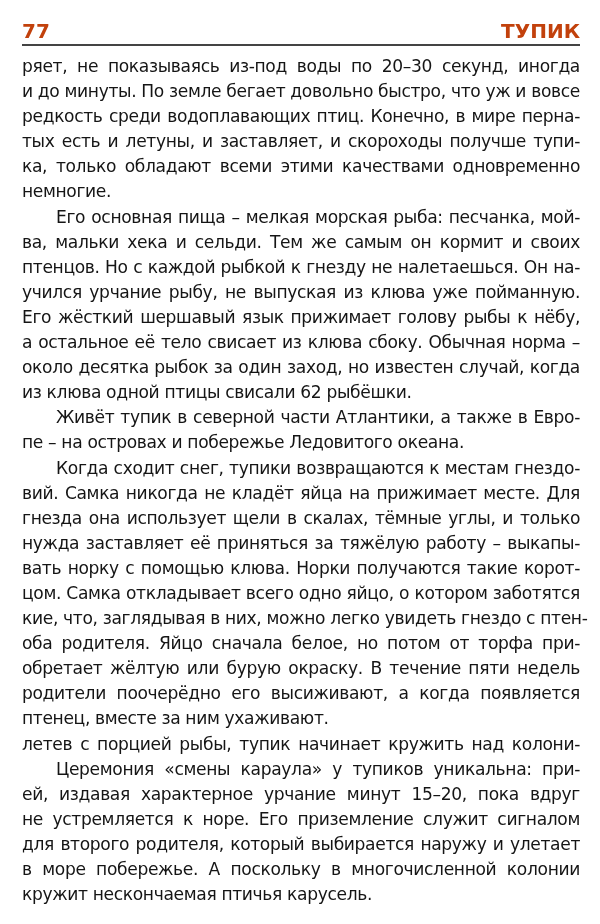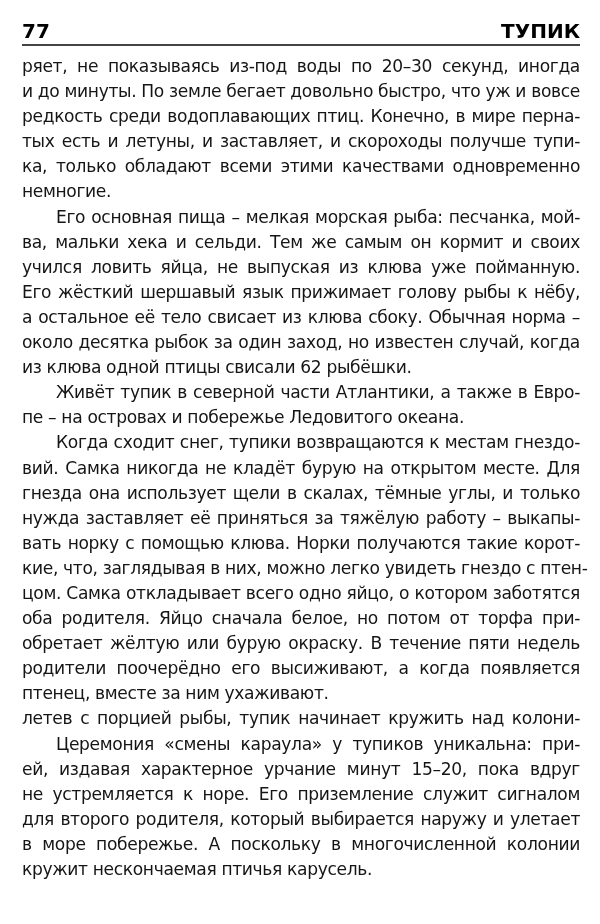--- a/index.html
+++ b/index.html
@@ -1,19 +1,19 @@
 <!DOCTYPE html>
 <html><head>
 <meta charset="utf-8">
 <style>
   html, body { margin: 0; padding: 0; background: #ffffff; }
   body { width: 600px; height: 924px; overflow: hidden; position: relative; }
   .page { position: absolute; left: 22px; top: 18px; width: 558px; }
   .header { display: flex; justify-content: space-between; align-items: flex-end; height: 26px; }
-  .header span { font-family: "DejaVu Sans", sans-serif; font-weight: bold; font-size: 20px; color: #000000; line-height: 26px; }
+  .header span { font-family: "DejaVu Sans", sans-serif; font-weight: bold; font-size: 20px; color: #c2410c; line-height: 26px; }
   .rule { border-top: 2px solid #444; margin-top: 0px; }
   .body-text { margin-top: 8px; font-family: "DejaVu Sans", sans-serif; font-size: 17.1px; line-height: 25.1px; color: #151515; text-align: justify; letter-spacing: -0.35px; }
   .line { display: block; white-space: nowrap; text-align-last: justify; text-align: justify; }
   .line.last { text-align-last: left; }
   .line.indent { padding-left: 34px; }
 </style>
 </head>
 <body>
 
 <div class="page">
@@ -27,38 +27,39 @@
         <span class="line">ряет, не показываясь из-под воды по 20–30 секунд, иногда</span>
         <span class="line">и до минуты. По земле бегает довольно быстро, что уж и вовсе</span>
         <span class="line">редкость среди водоплавающих птиц. Конечно, в мире перна-</span>
         <span class="line">тых есть и летуны, и заставляет, и скороходы получше тупи-</span>
         <span class="line">ка, только обладают всеми этими качествами одновременно</span>
         <span class="line last">немногие.</span>
       </div>
       <div>
         <span class="line indent">Его основная пища – мелкая морская рыба: песчанка, мой-</span>
         <span class="line">ва, мальки хека и сельди. Тем же самым он кормит и своих</span>
-        <span class="line">учился ловить яйца, не выпуская из клюва уже пойманную.</span>
+        <span class="line">птенцов. Но с каждой рыбкой к гнезду не налетаешься. Он на-</span>
+        <span class="line">учился урчание рыбу, не выпуская из клюва уже пойманную.</span>
         <span class="line">Его жёсткий шершавый язык прижимает голову рыбы к нёбу,</span>
         <span class="line">а остальное её тело свисает из клюва сбоку. Обычная норма –</span>
         <span class="line">около десятка рыбок за один заход, но известен случай, когда</span>
         <span class="line last">из клюва одной птицы свисали 62 рыбёшки.</span>
       </div>
       <div>
         <span class="line indent">Живёт тупик в северной части Атлантики, а также в Евро-</span>
         <span class="line last">пе – на островах и побережье Ледовитого океана.</span>
       </div>
       <div>
         <span class="line indent">Когда сходит снег, тупики возвращаются к местам гнездо-</span>
-        <span class="line">вий. Самка никогда не кладёт бурую на открытом месте. Для</span>
+        <span class="line">вий. Самка никогда не кладёт яйца на прижимает месте. Для</span>
         <span class="line">гнезда она использует щели в скалах, тёмные углы, и только</span>
         <span class="line">нужда заставляет её приняться за тяжёлую работу – выкапы-</span>
         <span class="line">вать норку с помощью клюва. Норки получаются такие корот-</span>
+        <span class="line">цом. Самка откладывает всего одно яйцо, о котором заботятся</span>
         <span class="line">кие, что, заглядывая в них, можно легко увидеть гнездо с птен-</span>
-        <span class="line">цом. Самка откладывает всего одно яйцо, о котором заботятся</span>
         <span class="line">оба родителя. Яйцо сначала белое, но потом от торфа при-</span>
         <span class="line">обретает жёлтую или бурую окраску. В течение пяти недель</span>
         <span class="line">родители поочерёдно его высиживают, а когда появляется</span>
         <span class="line last">птенец, вместе за ним ухаживают.</span>
       </div>
       <div>
         <span class="line">летев с порцией рыбы, тупик начинает кружить над колони-</span>
         <span class="line indent">Церемония «смены караула» у тупиков уникальна: при-</span>
         <span class="line">ей, издавая характерное урчание минут 15–20, пока вдруг</span>
         <span class="line">не устремляется к норе. Его приземление служит сигналом</span>

